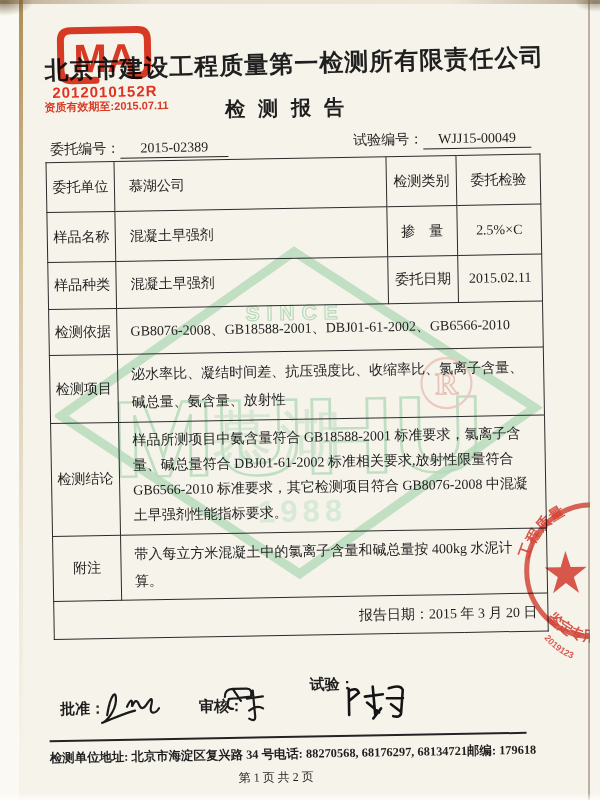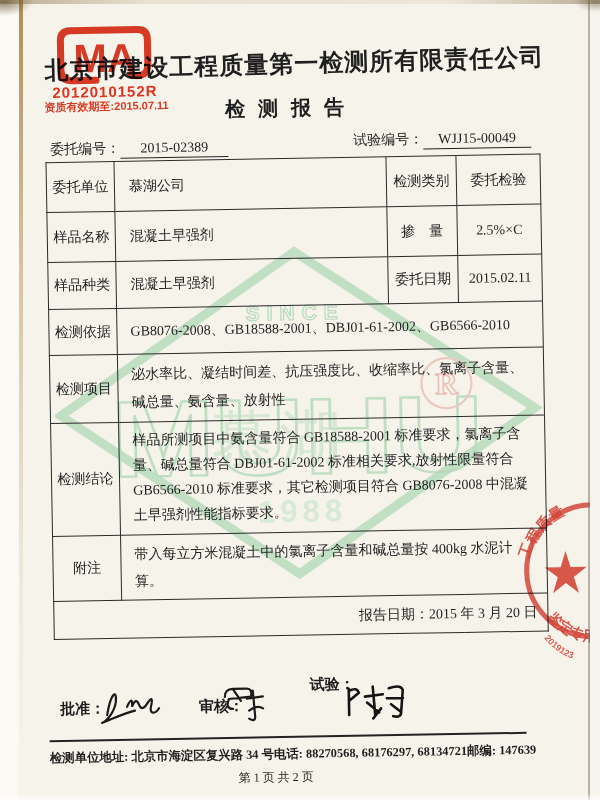--- a/index.html
+++ b/index.html
@@ -153,21 +153,21 @@
   </svg>
   <span class="sig-label" style="left:305px;top:680px;">试验：</span>
   <svg class="sig-svg" style="left:340px;top:686px;" width="66" height="40" viewBox="0 0 66 40">
     <path d="M4 8 l 0 26 M 4 10 q 8 -4 10 2 l -10 8 M 20 16 l 18 -2 M 28 6 l 2 28 M 22 22 l 12 10 M 36 28 l -8 10 M 44 8 q 12 -4 14 2 l -2 22 q 0 6 -8 4 M 42 18 l 16 0 M 46 24 l 10 8" fill="none" stroke="#141414" stroke-width="2.6" stroke-linecap="round"></path>
   </svg>
 
   <div class="rule"></div>
   <div class="address">
     <span><span>检测单位地址:</span> <span>北京市海淀区复兴路 34 号</span></span>
     <span><span>电话:</span> <span>88270568, 68176297, 68134721</span></span>
-    <span><span>邮编:</span> <span>147639</span></span>
+    <span><span>邮编:</span> <span>179618</span></span>
   </div>
   <div class="pageno">第 1 页 共 2 页</div>
 
   <svg class="seal" width="150" height="180" viewBox="0 0 150 180">
     <defs>
       <path id="arcTop" d="M 22 92 A 66 66 0 0 1 154 92" fill="none"></path>
       <path id="arcBottom" d="M 40 130 A 55 55 0 0 0 136 130" fill="none"></path>
       <path id="arcSerial" d="M 34 148 A 62 62 0 0 0 142 148" fill="none"></path>
     </defs>
     <circle cx="88" cy="88" r="66" fill="none" stroke="#d0372a" stroke-width="5" opacity="0.85"></circle>

